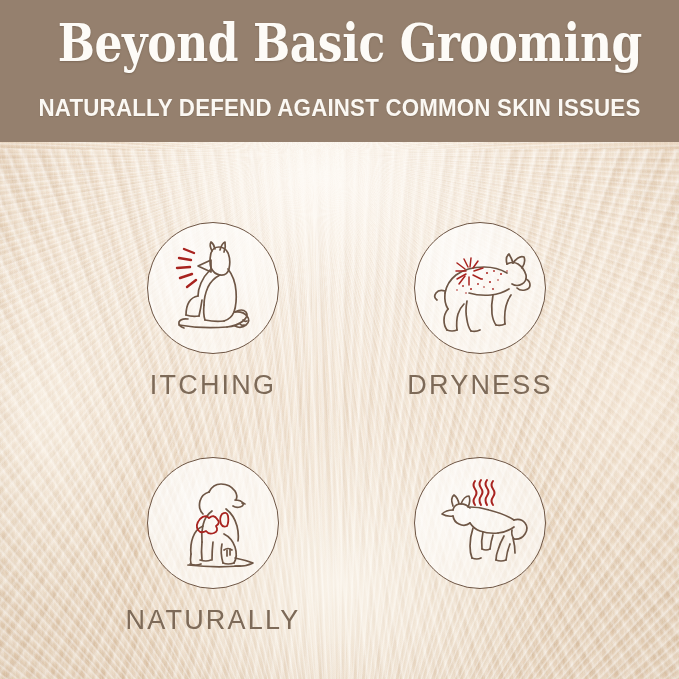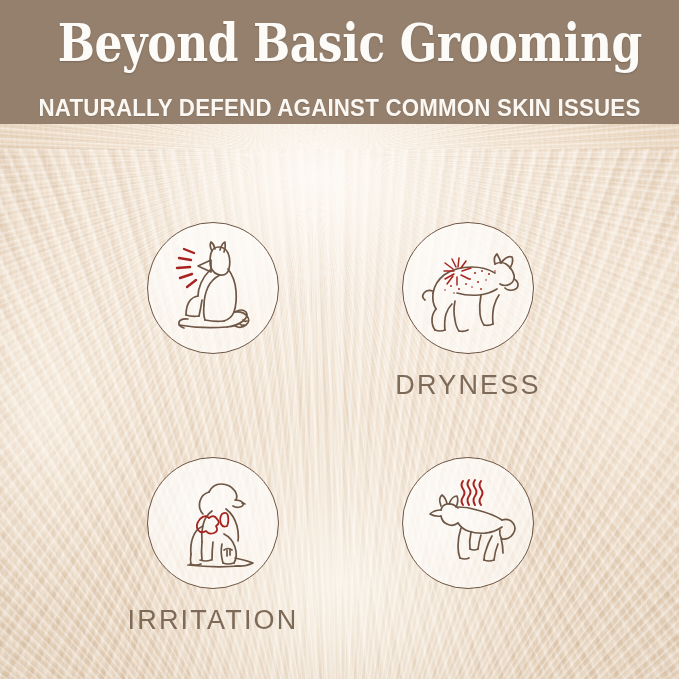--- a/index.html
+++ b/index.html
@@ -87,21 +87,21 @@
     background:
       radial-gradient(ellipse 85% 80% at 50% 50%, rgba(150,120,90,0) 55%, rgba(150,120,90,.10) 100%);
   }
 
   
   .header-band {
     position: absolute;
     top: 0;
     left: 0;
     width: 679px;
-    height: 124px;
+    height: 142px;
     background: #95806e;
     z-index: 5;
   }
   .header-title {
     position: absolute;
     left: 0;
     right: 0;
     top: 16px;
     text-align: center;
     color: #fdfbf7;
@@ -140,21 +140,21 @@
     z-index: 4;
   }
   .cell {
     position: absolute;
     width: 240px;
     text-align: center;
   }
   .cell.r1 { top: 80px; }
   .cell.r2 { top: 315px; }
   .cell.c1 { left: 93px; }
-  .cell.c2 { left: 348px; }
+  .cell.c2 { left: 360px; }
 
   .circle {
     position: relative;
     width: 130px;
     height: 130px;
     margin: 0 auto;
     border-radius: 50%;
     border: 1.6px solid #6e5645;
     background:
       radial-gradient(circle at 42% 38%, rgba(255,255,255,.80) 0%, rgba(255,253,250,.62) 55%, rgba(252,246,238,.50) 100%);
@@ -229,20 +229,21 @@
 
           <g stroke="#a8231f" stroke-width="2.4" stroke-linecap="round">
             <line x1="40" y1="24" x2="30" y2="20"></line>
             <line x1="37" y1="31" x2="25" y2="29"></line>
             <line x1="36" y1="38" x2="23" y2="39"></line>
             <line x1="38" y1="45" x2="26" y2="49"></line>
             <line x1="42" y1="51" x2="33" y2="58"></line>
           </g>
         </svg>
       </div>
+      <div class="label">ITCHING</div>
     </div>
 
     <div class="cell r1 c2">
       <div class="circle">
         <svg width="118" height="118" viewBox="0 0 118 118">
           <g fill="none" stroke="#6e5645" stroke-width="1.7" stroke-linecap="round" stroke-linejoin="round">
 
             <path d="M86 35 q6 -3 11 0 q6 4 8 11 q1 6 -4 9 q-5 3 -10 0"></path>
             <path d="M105 50 q4 2 4 6 q0 4 -5 5 q-5 1 -8 -2"></path>
             <path d="M86 35 q-2 -7 2 -10 q3 5 4 9"></path>
@@ -335,21 +336,21 @@
 
             <path d="M34 101 q26 3 52 1"></path>
           </g>
 
           <g fill="none" stroke="#a8231f" stroke-width="1.8" stroke-linejoin="round">
             <path d="M46 55 q5 -5 9 -1 q5 -4 8 1 q4 4 -1 7 q3 5 -2 7 q-5 2 -8 -2 q-5 3 -8 -1 q-3 -5 2 -11 z"></path>
             <path d="M68 50 q5 -3 6 2 q1 6 -1 10 q-4 2 -6 -2 q-2 -6 1 -10 z"></path>
           </g>
         </svg>
       </div>
-      <div class="label">IRRITATION</div>
+      <div class="label">NATURALLY</div>
     </div>
 
     <div class="cell r2 c2">
       <div class="circle">
         <svg width="118" height="118" viewBox="0 0 118 118">
           <g fill="none" stroke="#6e5645" stroke-width="1.7" stroke-linecap="round" stroke-linejoin="round">
 
             <path d="M32 46 q-7 0 -11 4 q5 3 11 2"></path>
             <path d="M32 42 q-3 -8 1 -11 q4 3 5 9"></path>
             <path d="M40 40 q3 -8 8 -8 q2 5 -1 11"></path>

